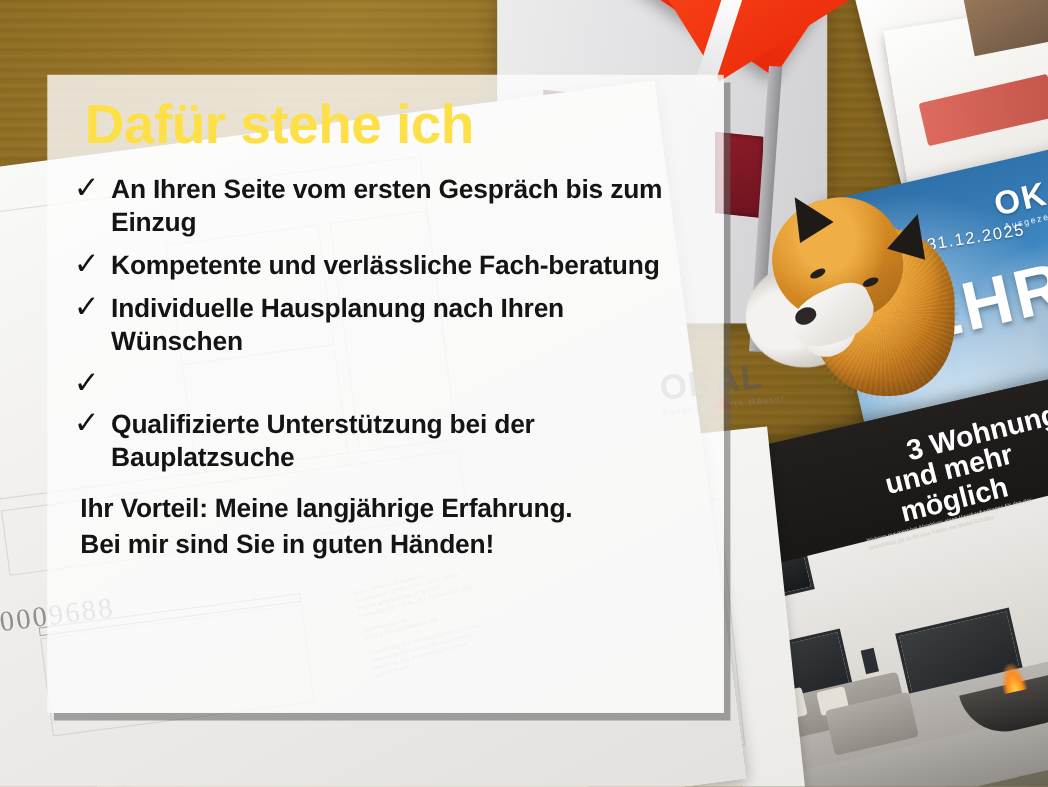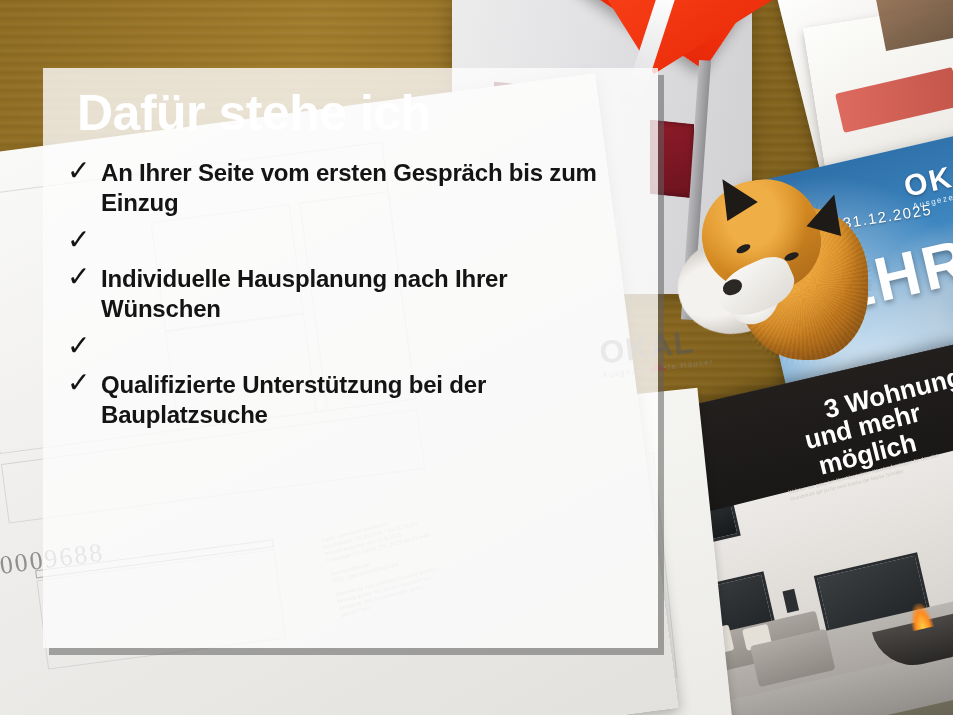--- a/index.html
+++ b/index.html
@@ -295,21 +295,21 @@
     position:absolute;
     left:43px; top:68px; width:615px; height:580px;
     background:rgba(252,252,252,0.80);
     box-shadow: 6px 7px 0 rgba(96,96,96,0.55);
   }
   .panel-inner { padding:14px 26px 0 22px; }
 
   .page-title {
     font-size:50px;
     font-weight:bold;
-    color:#ffffff;
+    color:#fde047;
     letter-spacing:-0.5px;
     line-height:62px;
     margin:0 0 14px 12px;
   }
 
   ul.benefits { list-style:none; margin:0 0 0 2px; padding:0; }
   ul.benefits li {
     display:flex;
     align-items:flex-start;
     margin-bottom:9px;
@@ -481,35 +481,40 @@
 
 
   <div class="panel">
     <div class="panel-inner">
 
       <h1 class="page-title">Dafür stehe ich</h1>
 
       <ul class="benefits">
         <li>
           <span class="check">✓</span>
-          <span class="benefit-text">An Ihrer Seite vom ersten Gespräch bis zum Einzug</span>
+          <span class="benefit-text">An Ihren Seite vom ersten Gespräch bis zum Einzug</span>
         </li>
         <li>
           <span class="check">✓</span>
+          <span class="benefit-text">Kompetente und verlässliche Fach-beratung</span>
         </li>
         <li>
           <span class="check">✓</span>
-          <span class="benefit-text">Individuelle Hausplanung nach Ihrer Wünschen</span>
+          <span class="benefit-text">Individuelle Hausplanung nach Ihren Wünschen</span>
         </li>
         <li>
           <span class="check">✓</span>
         </li>
         <li>
           <span class="check">✓</span>
           <span class="benefit-text">Qualifizierte Unterstützung bei der Bauplatzsuche</span>
         </li>
       </ul>
 
+      <div class="closing">
+        <p>Ihr Vorteil: Meine langjährige Erfahrung.</p>
+        <p>Bei mir sind Sie in guten Händen!</p>
+      </div>
 
     </div>
   </div>
 
 </div>
 
 </body></html>

